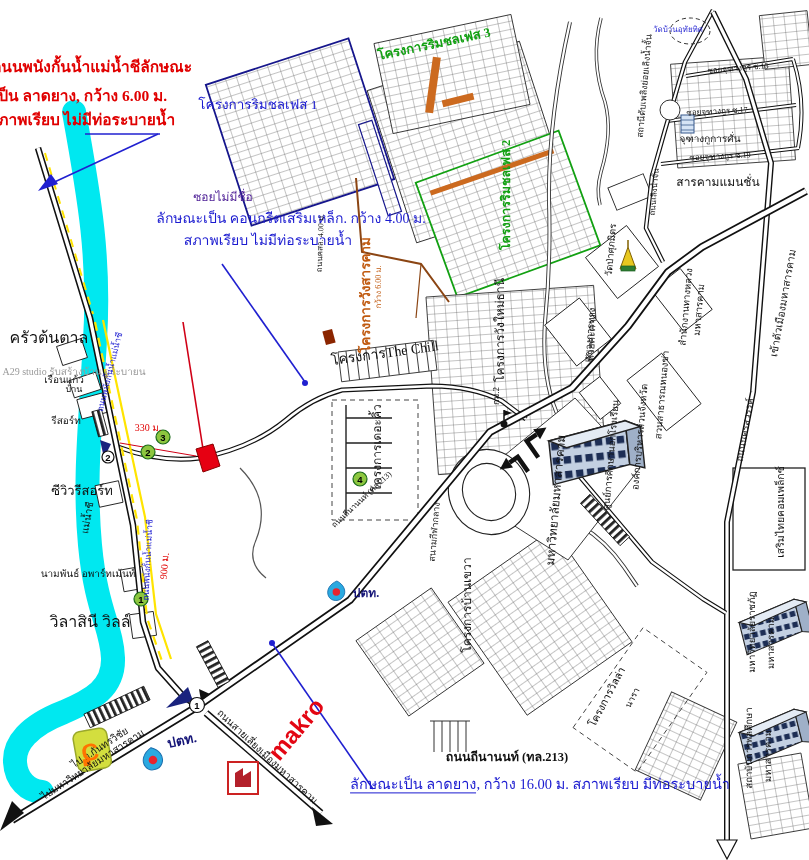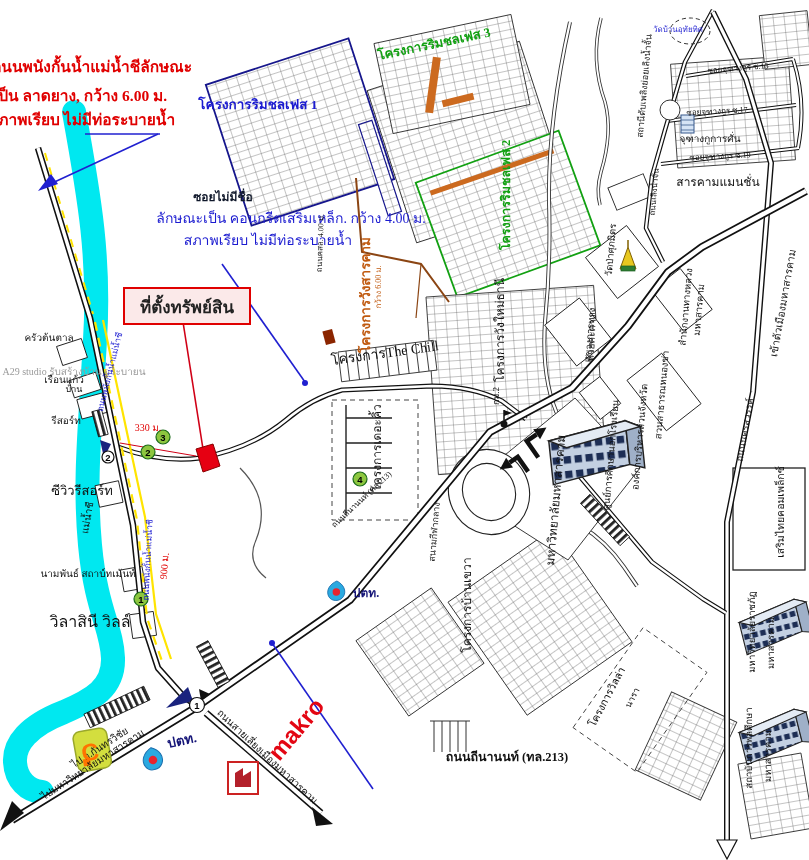--- a/index.html
+++ b/index.html
@@ -284,31 +284,28 @@
   <text x="360" y="482.5">4</text>
   <text x="197" y="708.5">1</text>
   <text x="108" y="460.5">2</text>
 </g>
 </svg>
 
 <div class="lb" style="left:92px;top:67px;font-size:15.5px;color:#e00000;font-weight:bold">ถนนพนังกั้นน้ำแม่น้ำชีลักษณะ</div>
 <div class="lb" style="left:80px;top:96px;font-size:15.5px;color:#e00000;font-weight:bold">เป็น ลาดยาง, กว้าง 6.00 ม.</div>
 <div class="lb" style="left:82px;top:120px;font-size:15.5px;color:#e00000;font-weight:bold">สภาพเรียบ ไม่มีท่อระบายน้ำ</div>
 
-<div class="lb" style="left:258px;top:105px;font-size:13.5px;color:#1b1bd0;font-weight:bold">โครงการริมชลเฟส 1</div>
+<div class="lb" style="left:258px;top:105px;font-size:13.5px;color:#1b1bd0;font-weight:normal">โครงการริมชลเฟส 1</div>
 <div class="lb" style="left:434px;top:44px;--r:-12deg;font-size:13px;color:#12a012;font-weight:bold">โครงการริมชลเฟส 3</div>
 <div class="lb" style="left:507px;top:195px;--r:-90deg;font-size:12.5px;color:#12a012;font-weight:bold">โครงการริมชลเฟส 2</div>
 
-<div class="lb" style="left:223px;top:197px;font-size:12px;color:#0f172a;font-weight:bold">ซอยไม่มีชื่อ</div>
+<div class="lb" style="left:223px;top:197px;font-size:12px;color:#4c1d95;font-weight:normal">ซอยไม่มีชื่อ</div>
 <div class="lb" style="left:291px;top:219px;font-size:14px;color:#1b1bd0">ลักษณะเป็น คอนกรีตเสริมเหล็ก. กว้าง 4.00 ม.</div>
 <div class="lb" style="left:268px;top:241px;font-size:14px;color:#1b1bd0">สภาพเรียบ ไม่มีท่อระบายน้ำ</div>
 
-<div class="pbox">
-      <span>ที่ตั้งทรัพย์สิน</span>
-    </div>
 
 <div class="lb" style="left:366px;top:295px;--r:-90deg;font-size:13.5px;color:#c05a10;font-weight:bold">โครงการวังสารคาม</div>
 <div class="lb" style="left:379px;top:287px;--r:-90deg;font-size:8px;color:#c05a10">กว้าง 6.00 ม.</div>
 <div class="lb" style="left:385px;top:354px;--r:-8deg;font-size:14px">โครงการThe Chill</div>
 <div class="lb" style="left:377px;top:448px;--r:-90deg;font-size:12px">โครงการเดอะคิ้ว</div>
 <div class="lb" style="left:500px;top:330px;--r:-90deg;font-size:12px">โครงการวังใหม่ธานี</div>
 <div class="lb" style="left:592px;top:338px;--r:-87deg;font-size:10px">ห้วยคะคาง</div>
 <div class="lb" style="left:467px;top:605px;--r:-90deg;font-size:12px">โครงการบ้านเขวา</div>
 <div class="lb" style="left:497px;top:396px;--r:-90deg;font-size:9px">กม.2</div>
 <div class="lb" style="left:556px;top:500px;--r:-85deg;font-size:12px">มหาวิทยาลัยมหาสารคาม</div>
@@ -333,40 +330,41 @@
 <div class="lb" style="left:710px;top:139px;font-size:10px">จุฑางกูการศั่น</div>
 <div class="lb" style="left:718px;top:182px;font-size:12px">สารคามแมนชั่น</div>
 <div class="lb" style="left:738px;top:69px;--r:-5deg;font-size:8px">ซอยจุฑางกูร ซ.15</div>
 <div class="lb" style="left:717px;top:112px;--r:-3deg;font-size:8px">ซอยจุฑางกูร ซ.17</div>
 <div class="lb" style="left:720px;top:157px;--r:-3deg;font-size:8px">ซอยจุฑางกูร ซ.19</div>
 <div class="lb" style="left:645px;top:86px;--r:-85deg;font-size:9px">สถานีดับเพลิงย่อยเลิงน้ำจั้น</div>
 <div class="lb" style="left:678px;top:30px;font-size:8px;color:#1b1bd0">วัดบ้านอุทัยทิศ</div>
 <div class="lb" style="left:655px;top:192px;--r:-85deg;font-size:8px">ถนนเลิงน้ำจั้น</div>
 
 <div class="lb" style="left:507px;top:758px;font-size:12.5px;font-weight:bold">ถนนถีนานนท์ (ทล.213)</div>
+<div class="lb" style="left:540px;top:785px;font-size:14.5px;color:#1b1bd0"><span style="border-bottom:1.5px solid #1b1bd0">ลักษณะเป็น ลาดยาง</span><span>, กว้าง 16.00 ม. สภาพเรียบ มีท่อระบายน้ำ</span></div>
 
 <div class="lb" style="left:100px;top:748px;--r:-33deg;font-size:10px">ไป อ.กันทรวิชัย</div>
 <div class="lb" style="left:93px;top:765px;--r:-33deg;font-size:10px">ไปมหาวิทยาลัยมหาสารคาม</div>
 <div class="lb" style="left:267px;top:757px;--r:43deg;font-size:10px">ถนนสายเลี่ยงเมืองมหาสารคาม</div>
 <div class="lb" style="left:362px;top:500px;--r:-43deg;font-size:8px">ถนนถีนานนท์ (ทล.213)</div>
 
 <div class="lb" style="left:296px;top:729px;--r:-50deg;font-size:24px;color:#e30613;font-weight:bold;font-family:'Liberation Sans',sans-serif">makro</div>
 <div class="lb" style="left:182px;top:741px;--r:-12deg;font-size:13.5px;color:#151578;font-weight:bold">ปตท.</div>
 <div class="lb" style="left:366px;top:593px;font-size:12px;color:#151578;font-weight:bold">ปตท.</div>
 <div class="lb" style="left:90px;top:752px;--r:-10deg;font-size:24px;color:#ff7300;font-weight:bold;font-family:'Liberation Sans',sans-serif">C</div>
 
 <div class="lb" style="left:148px;top:428px;font-size:10px;color:#e00000">330 ม.</div>
 <div class="lb" style="left:165px;top:566px;--r:-85deg;font-size:10px;color:#e00000">900 ม.</div>
 
-<div class="lb" style="left:49px;top:338px;font-size:10px">ครัวต้นตาล</div>
+<div class="lb" style="left:49px;top:338px;font-size:16px">ครัวต้นตาล</div>
 <div class="lb" style="left:74px;top:372px;font-size:10px;color:#9a9a9a">A29 studio รับสร้างบ้าน อระบายน</div>
 <div class="lb" style="left:74px;top:390px;font-size:9px">บ้าน</div>
 <div class="lb" style="left:64px;top:380px;font-size:10px">เรือนแก้ว</div>
 <div class="lb" style="left:66px;top:421px;font-size:10px">รีสอร์ท</div>
 <div class="lb" style="left:82px;top:491px;font-size:13px">ซีวิวรีสอร์ท</div>
 <div class="lb" style="left:88px;top:518px;--r:-80deg;font-size:10px">แม่น้ำชี</div>
-<div class="lb" style="left:88px;top:574px;font-size:10px">นามพันธ์ สถาบ์ทเม้นท์</div>
+<div class="lb" style="left:88px;top:574px;font-size:10px">นามพันธ์ อพาร์ทเม้นท์</div>
 <div class="lb" style="left:90px;top:622px;font-size:16px">วิลาสินี วิลล์</div>
 <div class="lb" style="left:321px;top:243px;--r:-88deg;font-size:8px">ถนนคสล. 4.00 ม.</div>
 <div class="lb" style="left:110px;top:372px;--r:-76deg;font-size:8.5px;color:#1b1bd0">ถนนพนังกั้นน้ำแม่น้ำชี</div>
 <div class="lb" style="left:148px;top:560px;--r:-87deg;font-size:8.5px;color:#1b1bd0">ถนนพนังกั้นน้ำแม่น้ำชี</div>
 
 </div>
 
 </body></html>

